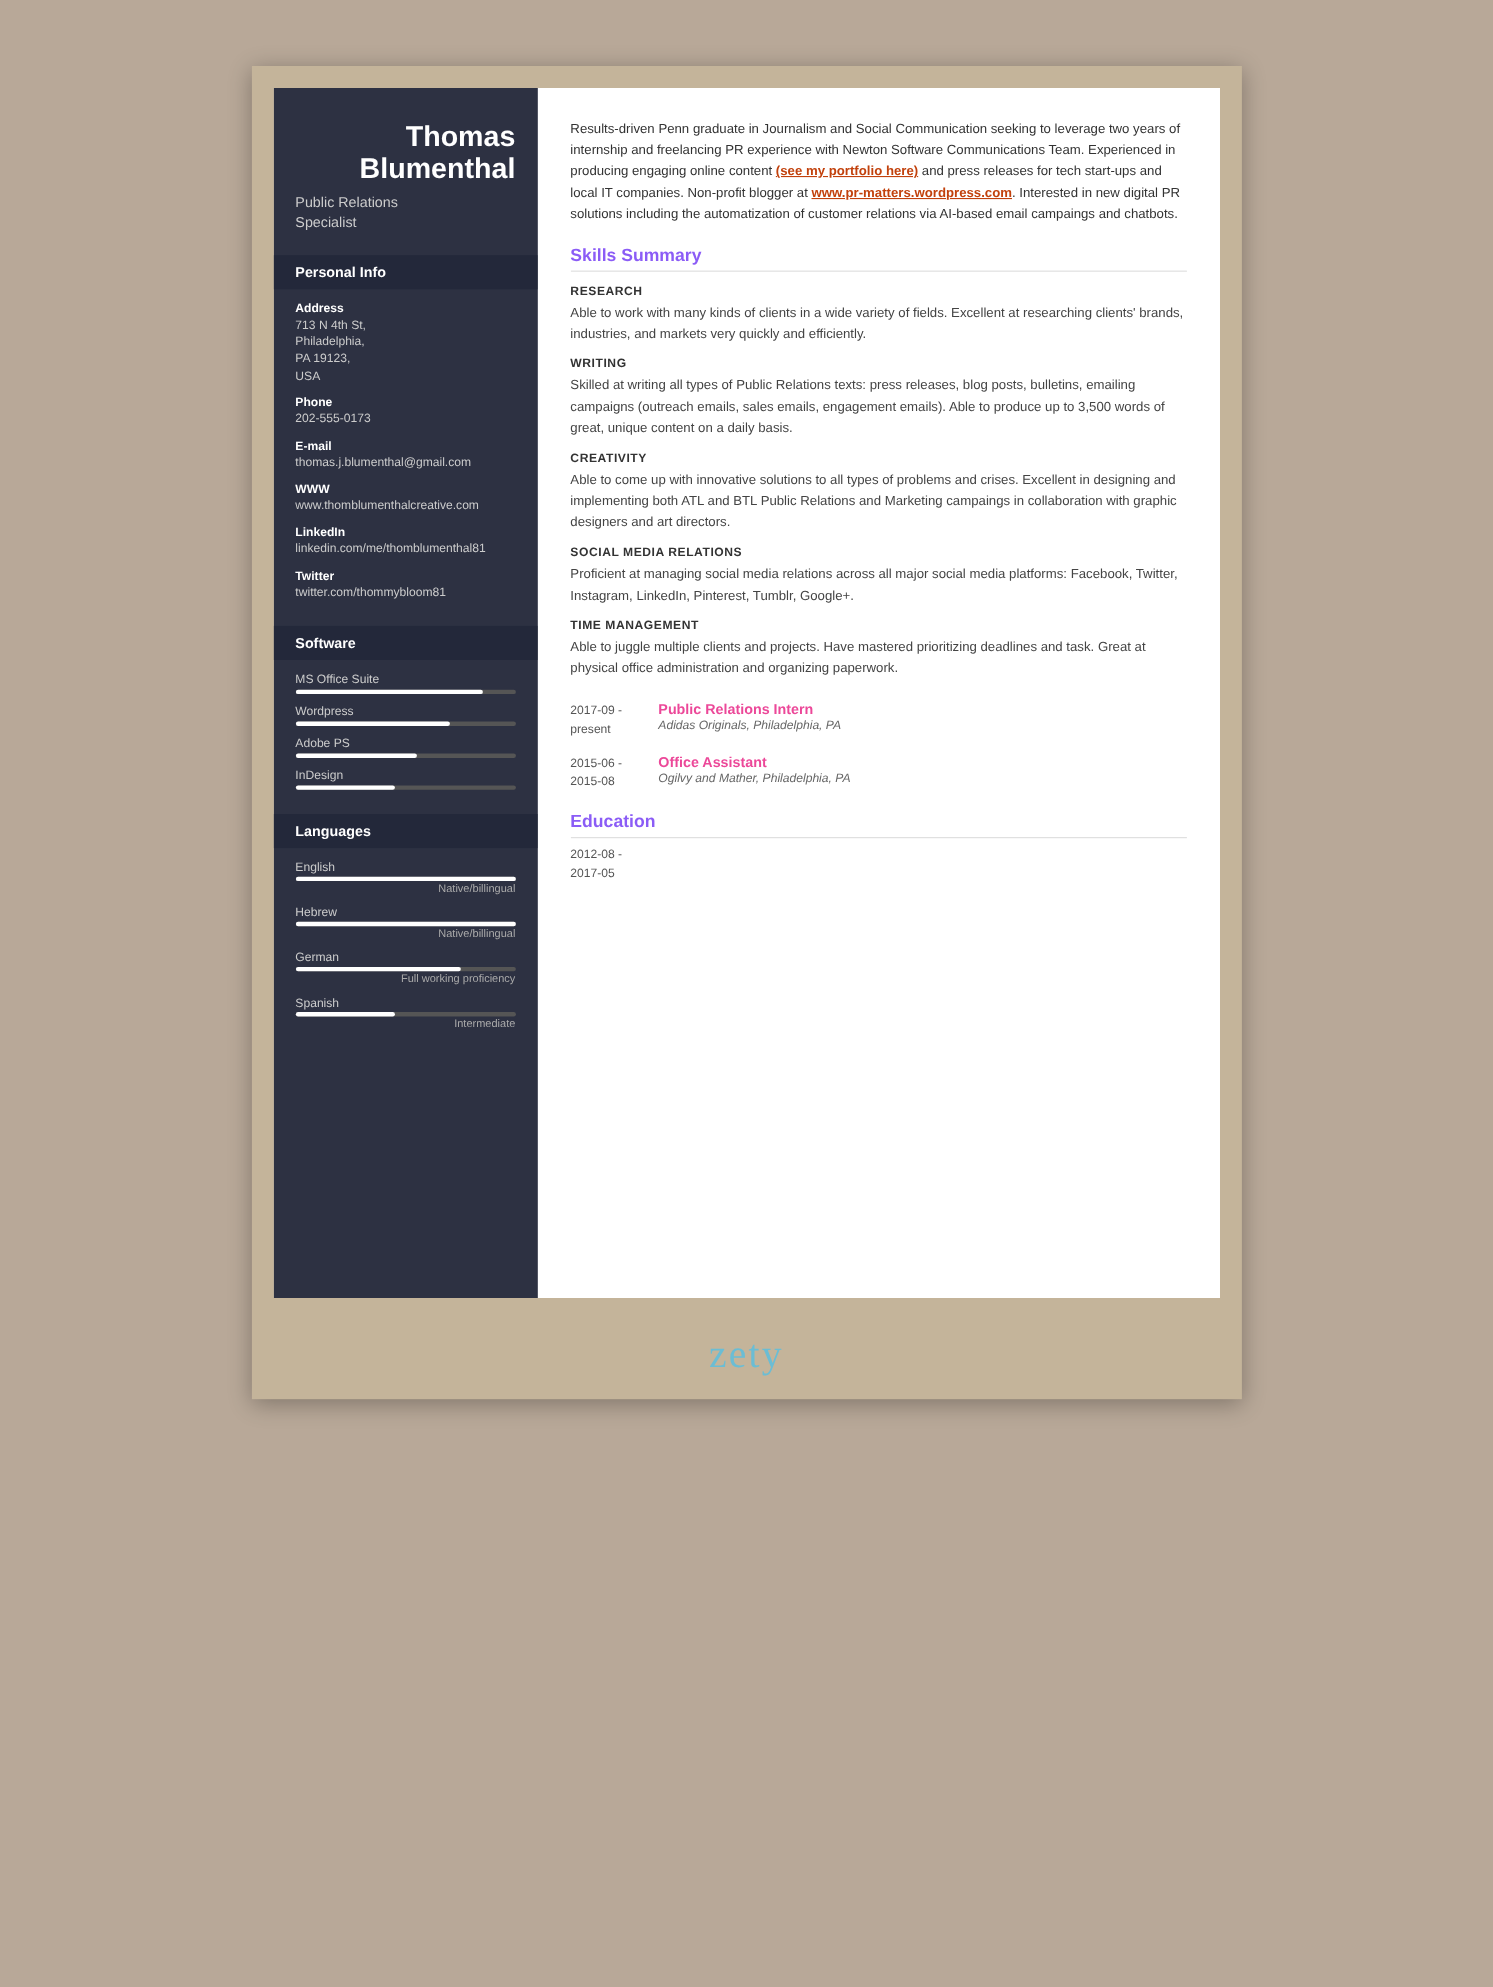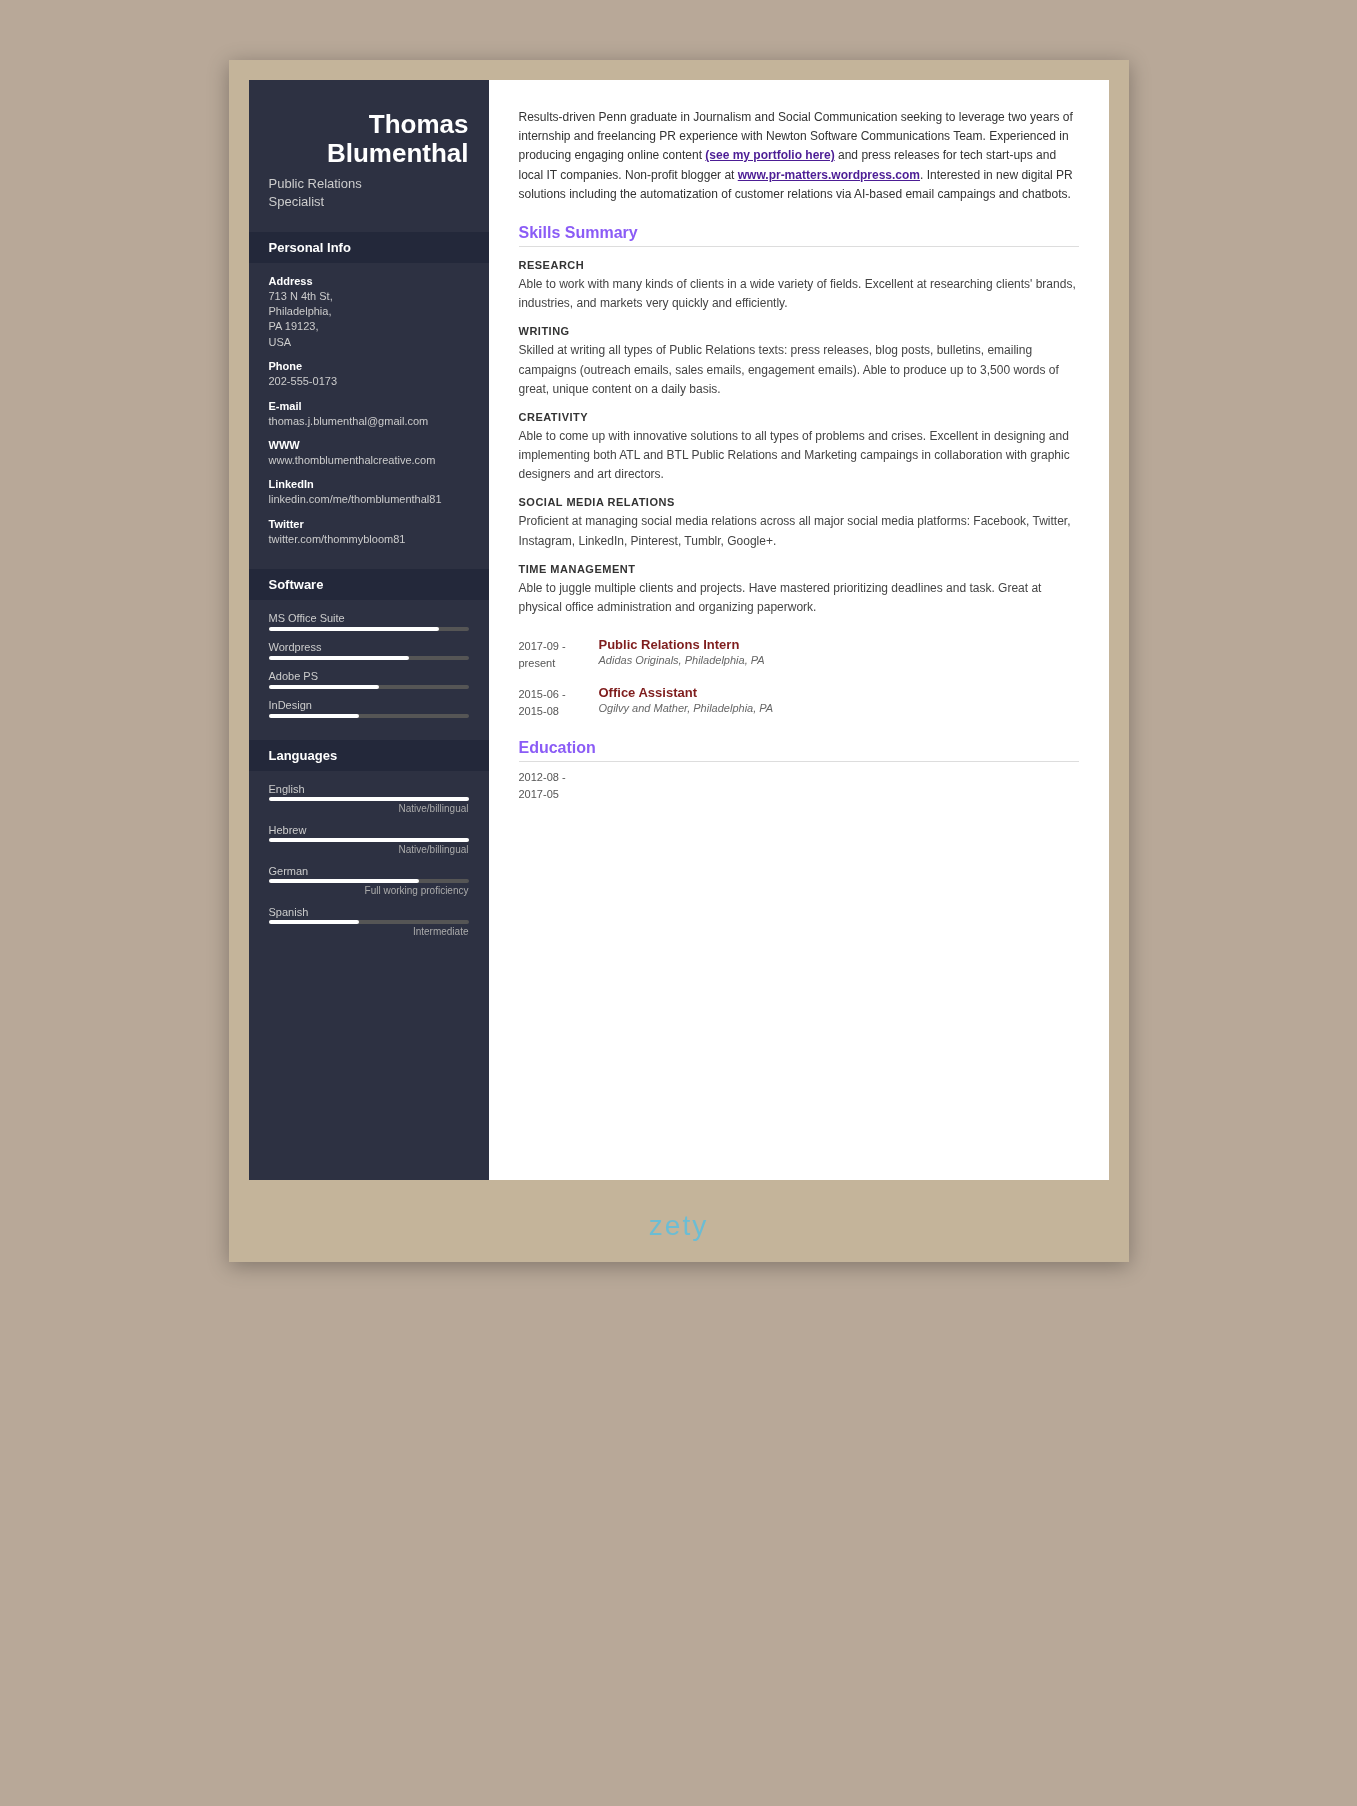--- a/index.html
+++ b/index.html
@@ -159,21 +159,21 @@
     }
 
     .summary-text {
       font-size: 12px;
       color: #333;
       line-height: 1.6;
       margin-bottom: 20px;
     }
 
     .summary-text a {
-      color: #4c1d95;
+      color: #c2410c;
       font-weight: bold;
       text-decoration: underline;
     }
 
     .section-title {
       font-size: 16px;
       font-weight: bold;
       color: #8b5cf6;
       margin-bottom: 6px;
       padding-bottom: 4px;
@@ -214,21 +214,21 @@
       line-height: 1.5;
     }
 
     .exp-details {
       flex: 1;
     }
 
     .exp-title {
       font-size: 13px;
       font-weight: bold;
-      color: #7f1d1d;
+      color: #ec4899;
       margin-bottom: 2px;
     }
 
     .exp-company {
       font-size: 11px;
       color: #666;
       font-style: italic;
     }
 
     
@@ -254,24 +254,25 @@
       font-size: 13px;
       font-weight: bold;
       color: #222;
       line-height: 1.4;
     }
 
     
     .zety-brand {
       margin-top: 30px;
       text-align: center;
-      font-size: 28px;
+      font-size: 36px;
       color: #6bbdd4;
       font-weight: 300;
       letter-spacing: 2px;
+      font-family: Liberation Serif, serif;
     }
   </style>
 </head>
 <body>
 
 <div class="page-wrapper">
   <div class="resume">
 
     <div class="sidebar">
 

